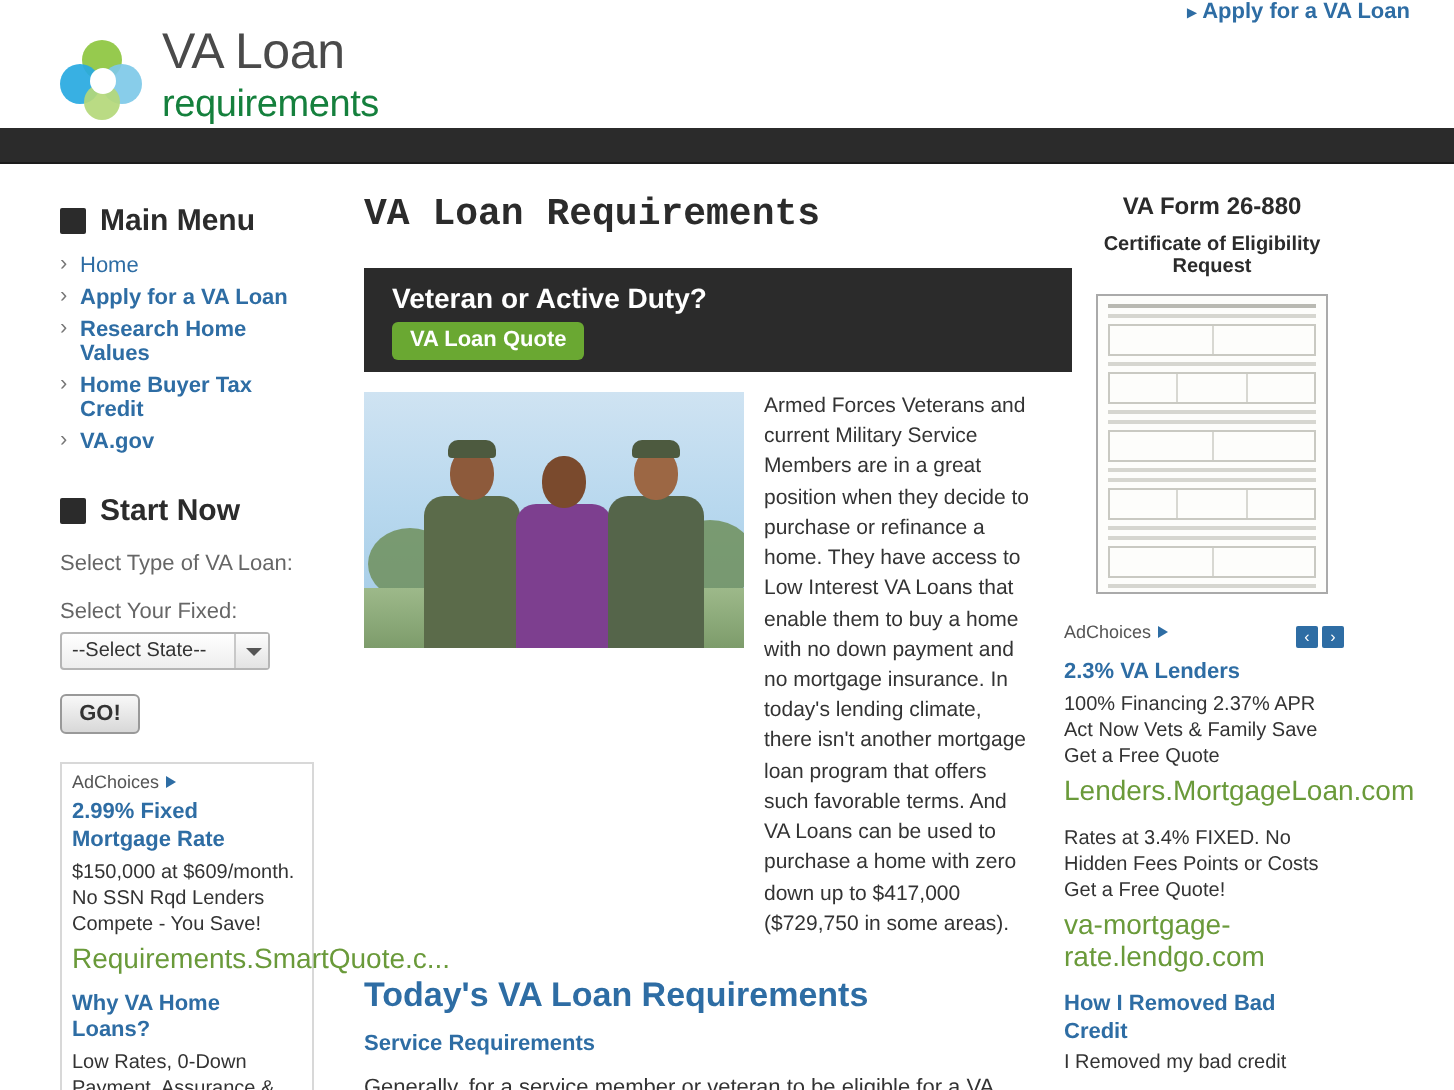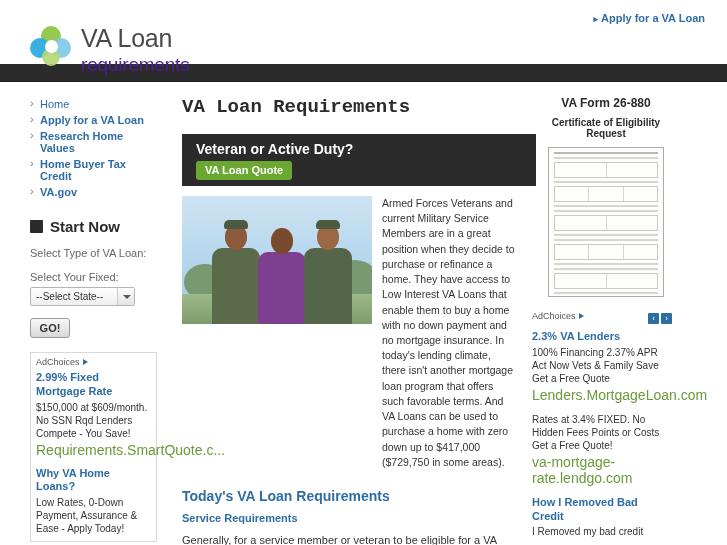--- a/index.html
+++ b/index.html
@@ -16,41 +16,41 @@
 
   
   .header {
     position: relative;
     height: 68px;
     background: #ffffff;
     border-bottom: 4px solid #2b2b2b;
   }
   .logo-wrap {
     position: absolute;
-    left: 30px; top: 26px;
-    display: flex; align-items: flex-start;
+    left: 30px; top: 14px;
+    display: flex; align-items: flex-end;
   }
   .logo-mark { width: 42px; height: 42px; position: relative; margin-right: 9px; }
   .logo-mark .petal {
     position: absolute; border-radius: 50%;
   }
   .p1 { width: 20px; height: 20px; background: #8dc63f; left: 11px; top: 0px; opacity: .92; }
   .p2 { width: 20px; height: 20px; background: #27a9e1; left: 0px; top: 12px; opacity: .92; }
   .p3 { width: 20px; height: 20px; background: #7ec9e8; left: 21px; top: 12px; opacity: .92; }
   .p4 { width: 18px; height: 18px; background: #b4d87a; left: 12px; top: 22px; opacity: .92; }
   .p5 { width: 13px; height: 13px; background: #ffffff; left: 15px; top: 14px; }
   .logo-text { line-height: 1; }
   .logo-line1 {
     font-size: 25px; color: #4a4a4a; font-weight: normal; letter-spacing: -0.2px;
   }
   .logo-line2 {
-    font-size: 19px; color: #4c1d95; margin-top: 4px; letter-spacing: -0.2px;
+    font-size: 19px; color: #15803d; margin-top: 4px; letter-spacing: -0.2px;
   }
   .top-link {
-    position: absolute; right: 22px; top: 12px;
+    position: absolute; right: 22px; top: 0;
     font-size: 11px; color: #2e6da4; font-weight: bold;
   }
   .top-link .arrow { color: #2e6da4; font-size: 9px; margin-right: 3px; }
   .top-link a { color: #2e6da4; text-decoration: none; }
 
   
   .dark-band {
     height: 14px;
     background: #2b2b2b;
     border-bottom: 1px solid #1b1b1b;
@@ -213,21 +213,21 @@
     position: absolute; left: 50%; transform: translateX(-50%); top: 0px;
     width: 24px; height: 9px; border-radius: 5px 5px 2px 2px; background: #4d5a3f;
   }
 
   .hero-text {
     font-size: 10.5px; line-height: 1.45; color: #333;
     padding-left: 10px;
   }
 
   .sub-h {
-    font-size: 14px; font-weight: bold; color: #2e6da4;
+    font-size: 17px; font-weight: bold; color: #2e6da4;
     margin: 18px 0 8px 0;
   }
   .sub-h2 {
     font-size: 11px; font-weight: bold; color: #2e6da4;
     margin: 8px 0 8px 0;
   }
   .para { font-size: 11px; line-height: 1.5; color: #333; margin: 0 0 10px 0; }
 
   
   .sidebar-right {
@@ -300,20 +300,24 @@
     <div class="top-link">
       <span class="arrow">▸</span><a>Apply for a VA Loan</a>
     </div>
   </div>
   <div class="dark-band"></div>
 
   <div class="body-wrap">
 
     <div class="sidebar-left">
 
+      <div class="section-head">
+        <span class="sq"></span>
+        <span class="title">Main Menu</span>
+      </div>
       <ul class="menu-list">
         <li class="plain"><a>Home</a></li>
         <li class="bold"><a>Apply for a VA Loan</a></li>
         <li class="bold"><a>Research Home Values</a></li>
         <li class="bold"><a>Home Buyer Tax Credit</a></li>
         <li class="bold"><a>VA.gov</a></li>
       </ul>
 
       <div class="section-head" style="margin-top:18px;">
         <span class="sq"></span>

